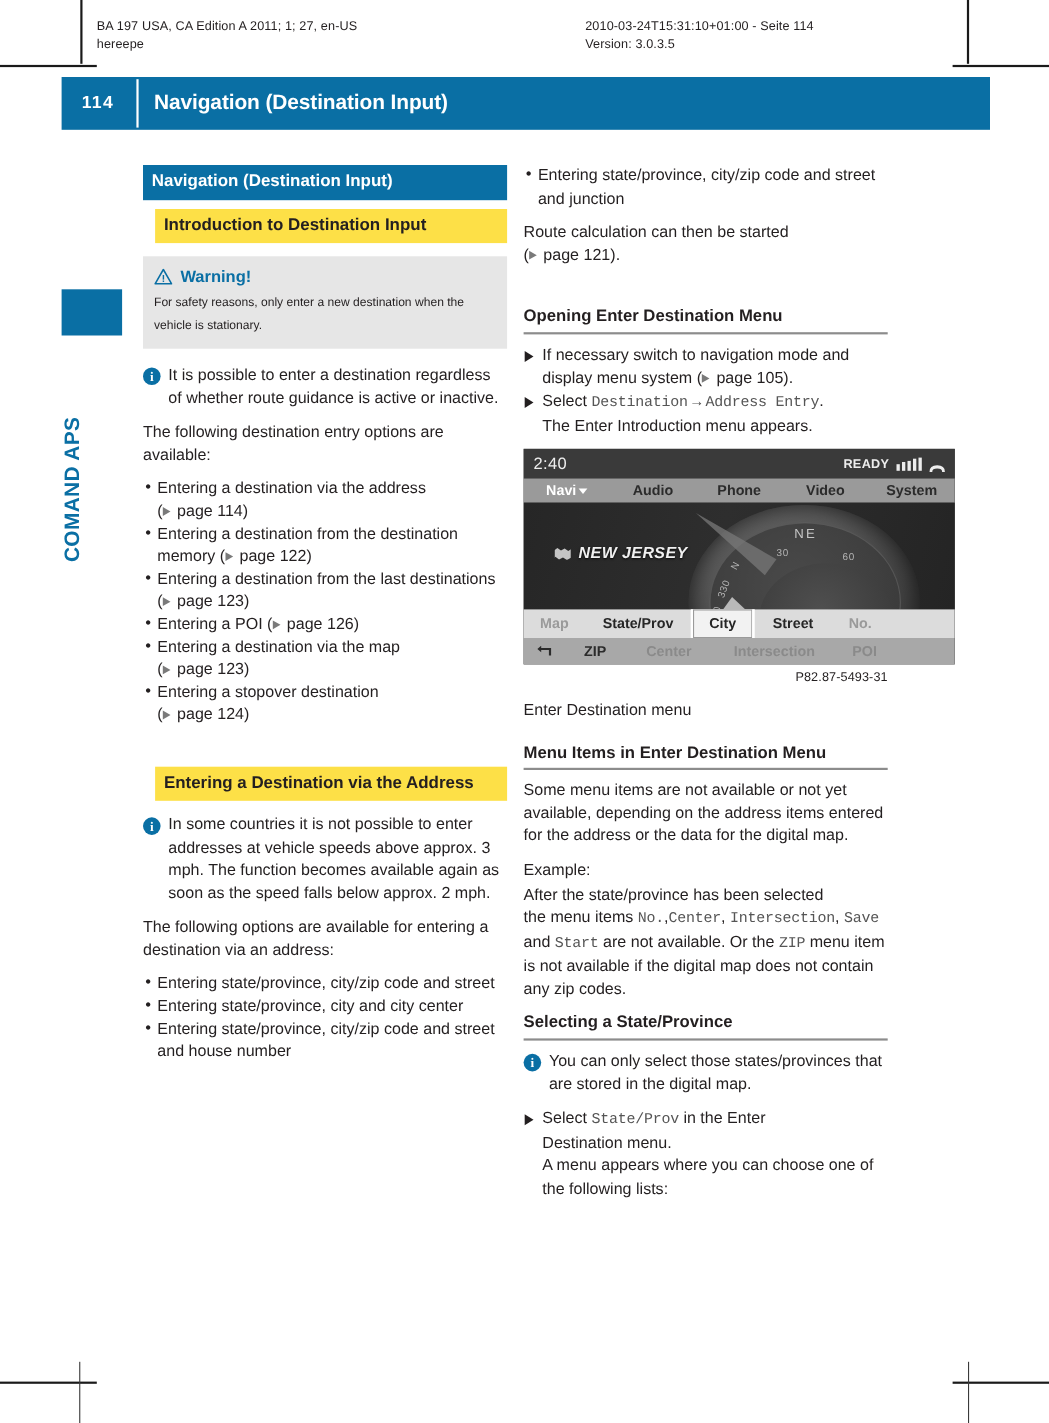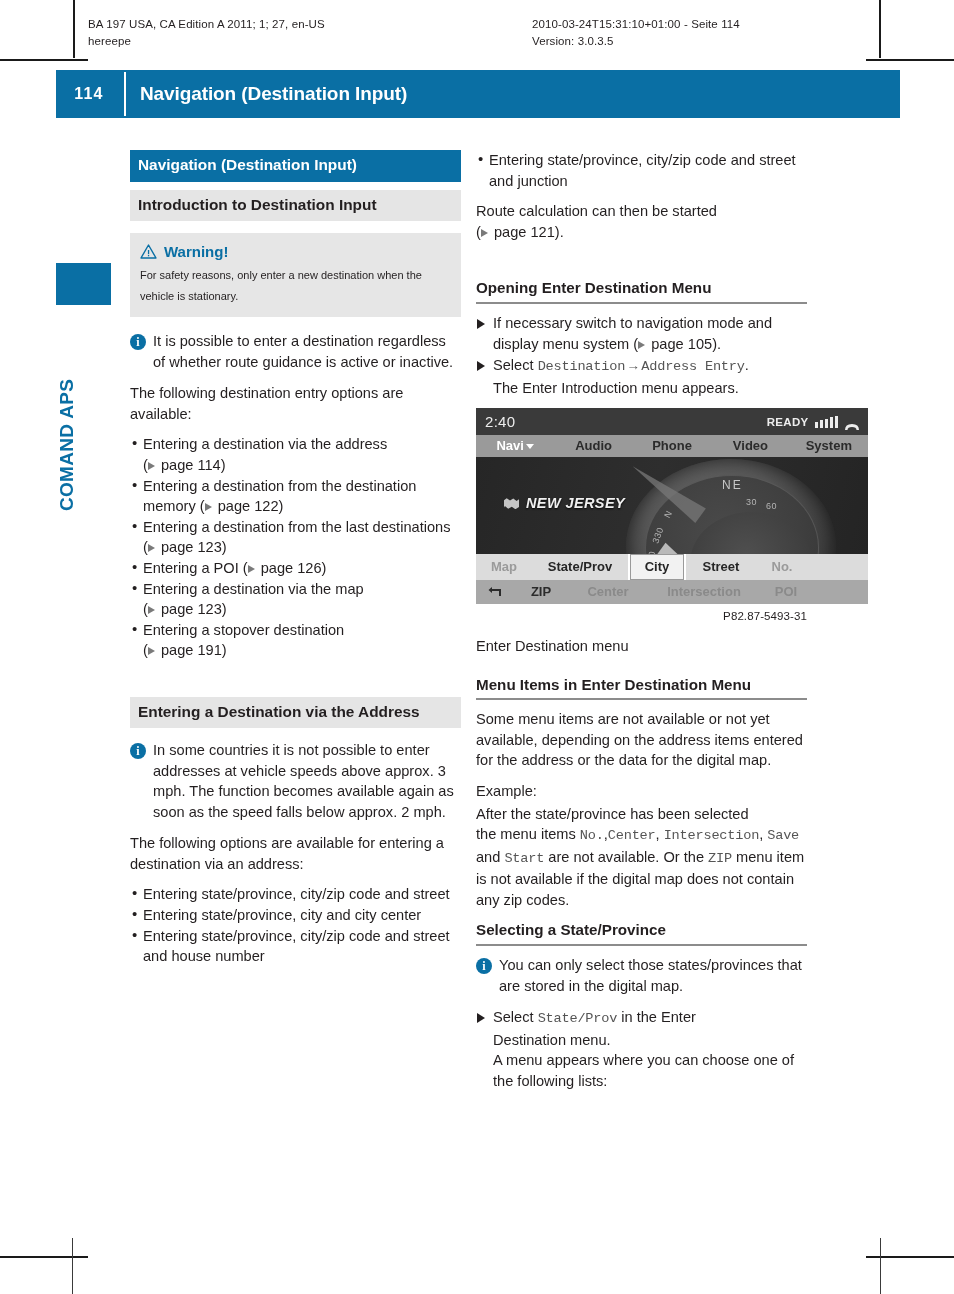--- a/index.html
+++ b/index.html
@@ -119,26 +119,26 @@
   
   .h-blue {
     background: #0a6fa4;
     color: #ffffff;
     font-size: 15.4px;
     font-weight: bold;
     padding: 5px 8px 6px 8px;
     margin: 0 0 8px 0;
   }
   .h-gray {
-    background: #e5e5e5;
+    background: #fde047;
     color: #231f20;
     font-size: 15.4px;
     font-weight: bold;
     padding: 5px 8px 6px 8px;
-    margin: 0 0 12px 0;
+    margin: 0 0 12px 11px;
     line-height: 20px;
   }
   .h-rule {
     font-size: 15.2px;
     font-weight: bold;
     color: #231f20;
     border-bottom: 2px solid #8c8c8c;
     padding-bottom: 3px;
     margin: 0 0 9px 0;
   }
@@ -477,21 +477,21 @@
       <span class="xref">(<span class="xref-hollow"></span> page <span>114</span>)</span></li>
     <li><span>Entering a destination from the destination memory</span>
       <span class="xref">(<span class="xref-hollow"></span> page <span>122</span>)</span></li>
     <li><span>Entering a destination from the last destinations</span>
       <span class="xref">(<span class="xref-hollow"></span> page <span>123</span>)</span></li>
     <li><span>Entering a POI</span>
       <span class="xref">(<span class="xref-hollow"></span> page <span>126</span>)</span></li>
     <li><span>Entering a destination via the map</span><br>
       <span class="xref">(<span class="xref-hollow"></span> page <span>123</span>)</span></li>
     <li><span>Entering a stopover destination</span><br>
-      <span class="xref">(<span class="xref-hollow"></span> page <span>191</span>)</span></li>
+      <span class="xref">(<span class="xref-hollow"></span> page <span>124</span>)</span></li>
   </ul>
 
   <div class="spacer-lg"></div>
 
   <div class="h-gray">Entering a Destination via the Address</div>
 
   <div class="note">
     <span class="ibadge">i</span>
     <span class="ntext">In some countries it is not possible to enter addresses at vehicle speeds above approx. 3 mph. The function becomes available again as soon as the speed falls below approx. 2 mph.</span>
   </div>
@@ -564,21 +564,21 @@
       <span class="mi">System</span>
     </div>
 
     <div class="shot-map">
       <div class="compass-outer">
         <div class="compass-ring">
           <div class="compass-inner"></div>
         </div>
         <span class="tick ne" style="left:96px; top:16px;">NE</span>
         <span class="tick" style="left:39px; top:45px; transform:rotate(-62deg);">N</span>
-        <span class="tick" style="left:80px; top:33px;margin-left:40px;">30</span>
+        <span class="tick" style="left:80px; top:33px;">30</span>
         <span class="tick" style="left:140px; top:37px;">60</span>
         <span class="tick" style="left:17px; top:90px; transform:rotate(-80deg);">300</span>
         <span class="tick" style="left:24px; top:66px; transform:rotate(-70deg);">330</span>
 
         <div class="needle"></div>
         <div class="needle2"></div>
       </div>
       <div class="statelabel">
         <span class="flagicon"></span>
         <span>NEW JERSEY</span>

